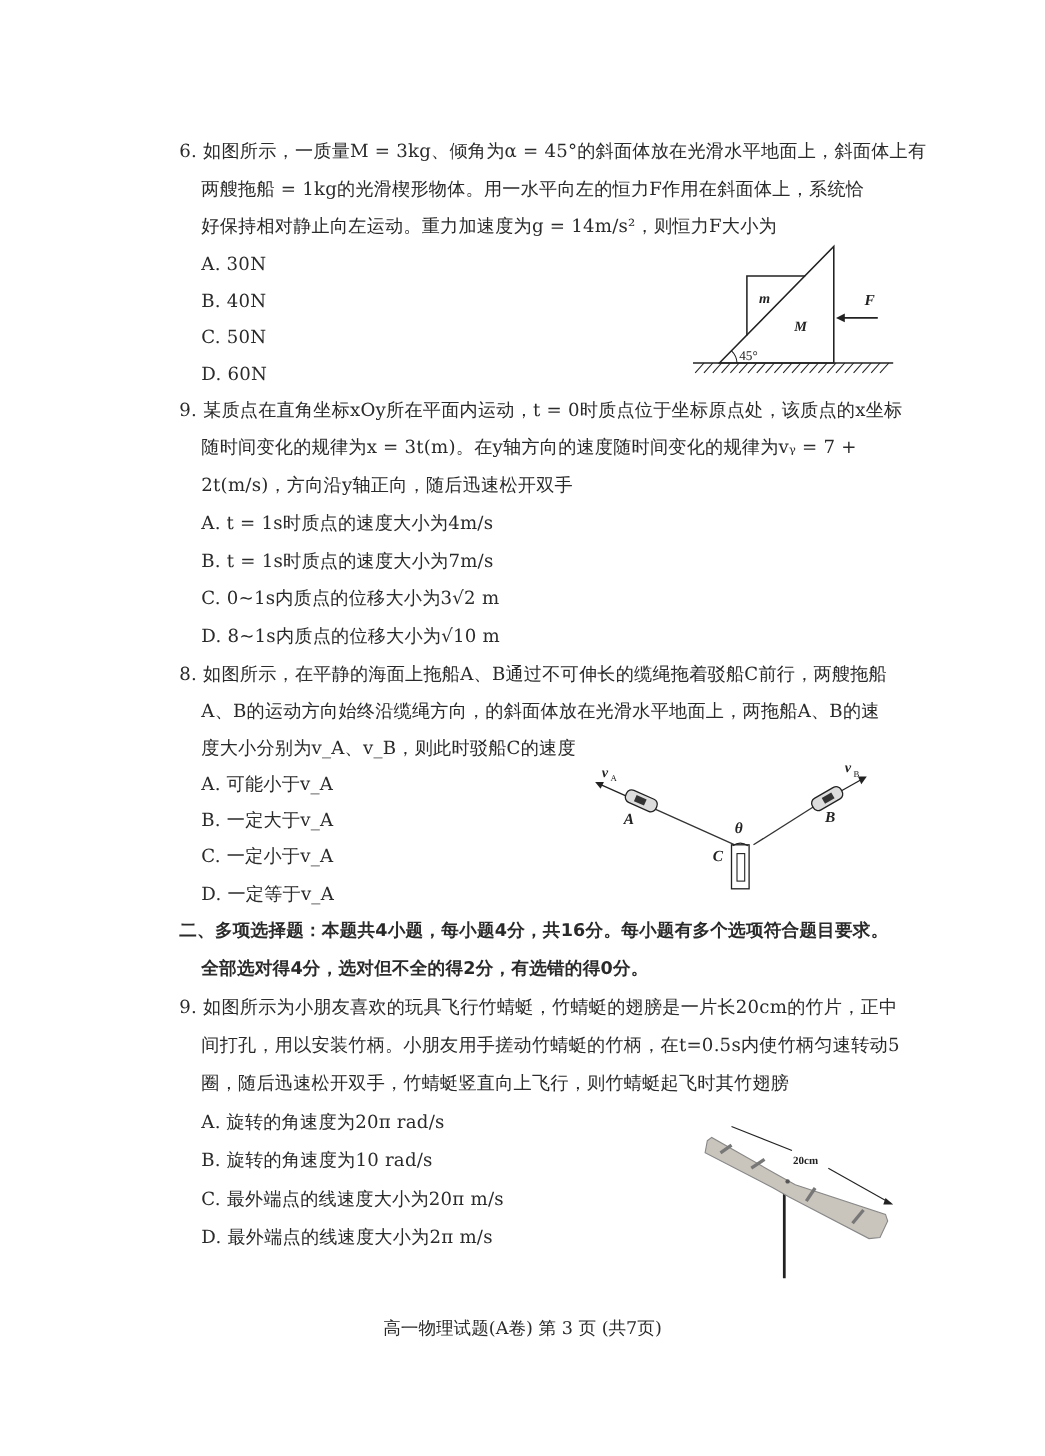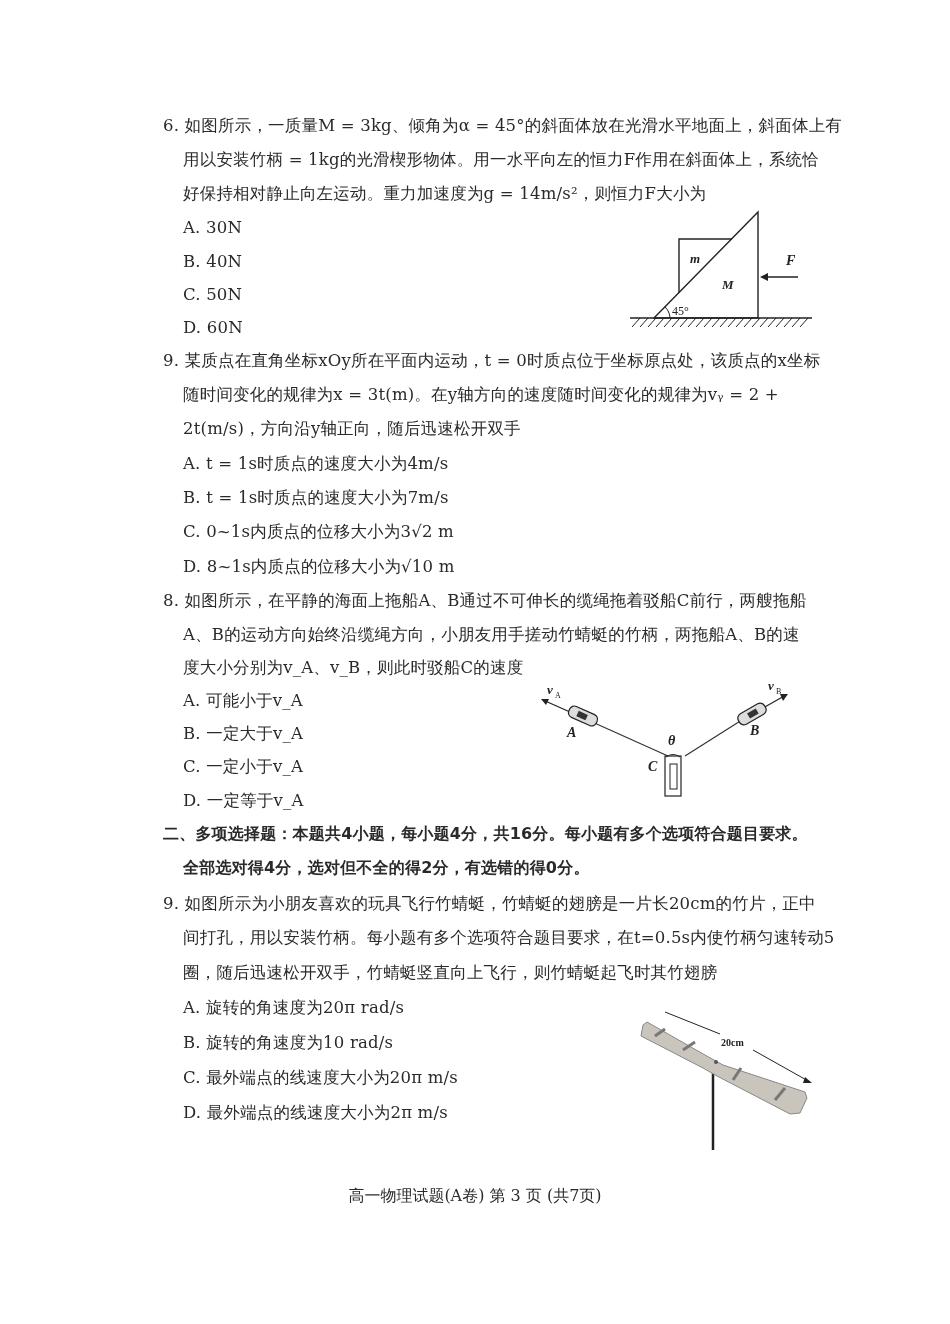--- a/index.html
+++ b/index.html
@@ -1,40 +1,40 @@
 <!DOCTYPE html>
 <html><head>
 <meta charset="utf-8">
 <style>
   html, body { margin: 0; padding: 0; }
   body {
     width: 950px; height: 1324px; background: #ffffff; position: relative; overflow: hidden;
     font-family: "DejaVu Serif", "Liberation Serif", serif; color: #2a2a2a;
   }
-  .page { position: absolute; left: 0; top: 0; width: 950px; height: 1292px; }
+  .page { position: absolute; left: 0; top: 12px; width: 950px; height: 1292px; }
   .line {
     position: absolute; font-size: 16.5px; line-height: 22px; white-space: nowrap; letter-spacing: 0.2px;
   }
   .q-first { left: 163px; }
   .q-cont { left: 183px; }
   .opt { left: 183px; text-align: center; }
   .sec { left: 163px; font-family: "DejaVu Sans", "Liberation Sans", sans-serif; font-weight: bold; font-size: 16px; }
   .sec-cont { left: 183px; }
   .footer { position: absolute; left: 0; width: 950px; text-align: center; top: 1186px; font-size: 16px; }
   svg { position: absolute; }
   .fig-label { font-family: "Liberation Serif", serif; font-style: italic; }
 </style>
 </head>
 <body>
 
 <div class="page">
 
   <div>
     <div class="line q-first" style="top:115px">6. 如图所示，一质量M = 3kg、倾角为α = 45°的斜面体放在光滑水平地面上，斜面体上有</div>
-    <div class="line q-cont" style="top:149px">用以安装竹柄 = 1kg的光滑楔形物体。用一水平向左的恒力F作用在斜面体上，系统恰</div>
+    <div class="line q-cont" style="top:149px">两艘拖船 = 1kg的光滑楔形物体。用一水平向左的恒力F作用在斜面体上，系统恰</div>
     <div class="line q-cont" style="top:183px">好保持相对静止向左运动。重力加速度为g = 14m/s²，则恒力F大小为</div>
     <div class="line opt" style="top:217px">A. 30N</div>
     <div class="line opt" style="top:251px">B. 40N</div>
     <div class="line opt" style="top:284px">C. 50N</div>
     <div class="line opt" style="top:317px">D. 60N</div>
 
     <svg style="left:620px;top:205px" width="200" height="130" viewBox="0 0 200 130">
       <line x1="10" y1="113" x2="192" y2="113" stroke="#222" stroke-width="1.5"></line>
       <g stroke="#222" stroke-width="1">
         <line x1="12" y1="122" x2="20" y2="113"></line>
@@ -67,31 +67,31 @@
       <text x="70" y="58" font-size="13" class="fig-label" font-weight="bold" fill="#222">m</text>
       <text x="102" y="84" font-size="13" class="fig-label" font-weight="bold" fill="#222">M</text>
       <text x="166" y="60" font-size="14" class="fig-label" font-weight="bold" fill="#222">F</text>
       <line x1="178" y1="72" x2="142" y2="72" stroke="#222" stroke-width="1.5"></line>
       <polygon points="140,72 148,68 148,76" fill="#222"></polygon>
     </svg>
   </div>
 
   <div>
     <div class="line q-first" style="top:350px">9. 某质点在直角坐标xOy所在平面内运动，t = 0时质点位于坐标原点处，该质点的x坐标</div>
-    <div class="line q-cont" style="top:384px">随时间变化的规律为x = 3t(m)。在y轴方向的速度随时间变化的规律为vᵧ = 2 +</div>
+    <div class="line q-cont" style="top:384px">随时间变化的规律为x = 3t(m)。在y轴方向的速度随时间变化的规律为vᵧ = 7 +</div>
     <div class="line q-cont" style="top:418px">2t(m/s)，方向沿y轴正向，随后迅速松开双手</div>
     <div class="line opt" style="top:453px">A. t = 1s时质点的速度大小为4m/s</div>
     <div class="line opt" style="top:487px">B. t = 1s时质点的速度大小为7m/s</div>
     <div class="line opt" style="top:521px">C. 0~1s内质点的位移大小为3√2 m</div>
     <div class="line opt" style="top:556px">D. 8~1s内质点的位移大小为√10 m</div>
   </div>
 
   <div>
     <div class="line q-first" style="top:590px">8. 如图所示，在平静的海面上拖船A、B通过不可伸长的缆绳拖着驳船C前行，两艘拖船</div>
-    <div class="line q-cont" style="top:624px">A、B的运动方向始终沿缆绳方向，小朋友用手搓动竹蜻蜓的竹柄，两拖船A、B的速</div>
+    <div class="line q-cont" style="top:624px">A、B的运动方向始终沿缆绳方向，的斜面体放在光滑水平地面上，两拖船A、B的速</div>
     <div class="line q-cont" style="top:657px">度大小分别为v_A、v_B，则此时驳船C的速度</div>
     <div class="line opt" style="top:690px">A.  可能小于v_A</div>
     <div class="line opt" style="top:723px">B.  一定大于v_A</div>
     <div class="line opt" style="top:756px">C.  一定小于v_A</div>
     <div class="line opt" style="top:790px">D. 一定等于v_A</div>
 
     <svg style="left:535px;top:678px" width="260" height="125" viewBox="0 0 260 125">
       <line x1="55" y1="43" x2="133" y2="78" stroke="#333" stroke-width="1.2"></line>
       <line x1="210" y1="40" x2="150" y2="78" stroke="#333" stroke-width="1.2"></line>
       <line x1="35" y1="34" x2="8" y2="22" stroke="#222" stroke-width="1.2"></line>
@@ -120,21 +120,21 @@
     </svg>
   </div>
 
   <div>
     <div class="line sec" style="top:823px">二、多项选择题：本题共4小题，每小题4分，共16分。每小题有多个选项符合题目要求。</div>
     <div class="line sec sec-cont" style="top:857px">全部选对得4分，选对但不全的得2分，有选错的得0分。</div>
   </div>
 
   <div>
     <div class="line q-first" style="top:893px">9. 如图所示为小朋友喜欢的玩具飞行竹蜻蜓，竹蜻蜓的翅膀是一片长20cm的竹片，正中</div>
-    <div class="line q-cont" style="top:927px">间打孔，用以安装竹柄。每小题有多个选项符合题目要求，在t=0.5s内使竹柄匀速转动5</div>
+    <div class="line q-cont" style="top:927px">间打孔，用以安装竹柄。小朋友用手搓动竹蜻蜓的竹柄，在t=0.5s内使竹柄匀速转动5</div>
     <div class="line q-cont" style="top:962px">圈，随后迅速松开双手，竹蜻蜓竖直向上飞行，则竹蜻蜓起飞时其竹翅膀</div>
     <div class="line opt" style="top:997px">A. 旋转的角速度为20π rad/s</div>
     <div class="line opt" style="top:1032px">B. 旋转的角速度为10 rad/s</div>
     <div class="line opt" style="top:1067px">C. 最外端点的线速度大小为20π m/s</div>
     <div class="line opt" style="top:1102px">D. 最外端点的线速度大小为2π m/s</div>
 
     <svg style="left:625px;top:1010px" width="215" height="145" viewBox="0 0 215 145">
       <line x1="88" y1="58" x2="88" y2="140" stroke="#222" stroke-width="2.5"></line>
       <path d="M 18,15 L 22,12 L 80,45 L 98,55 L 180,82 L 182,88 L 175,103 L 165,104 L 92,66 L 78,58 L 16,26 Z" fill="#c9c5bd" stroke="#888" stroke-width="1"></path>
       <line x1="30" y1="26" x2="40" y2="19" stroke="#777" stroke-width="3"></line>

